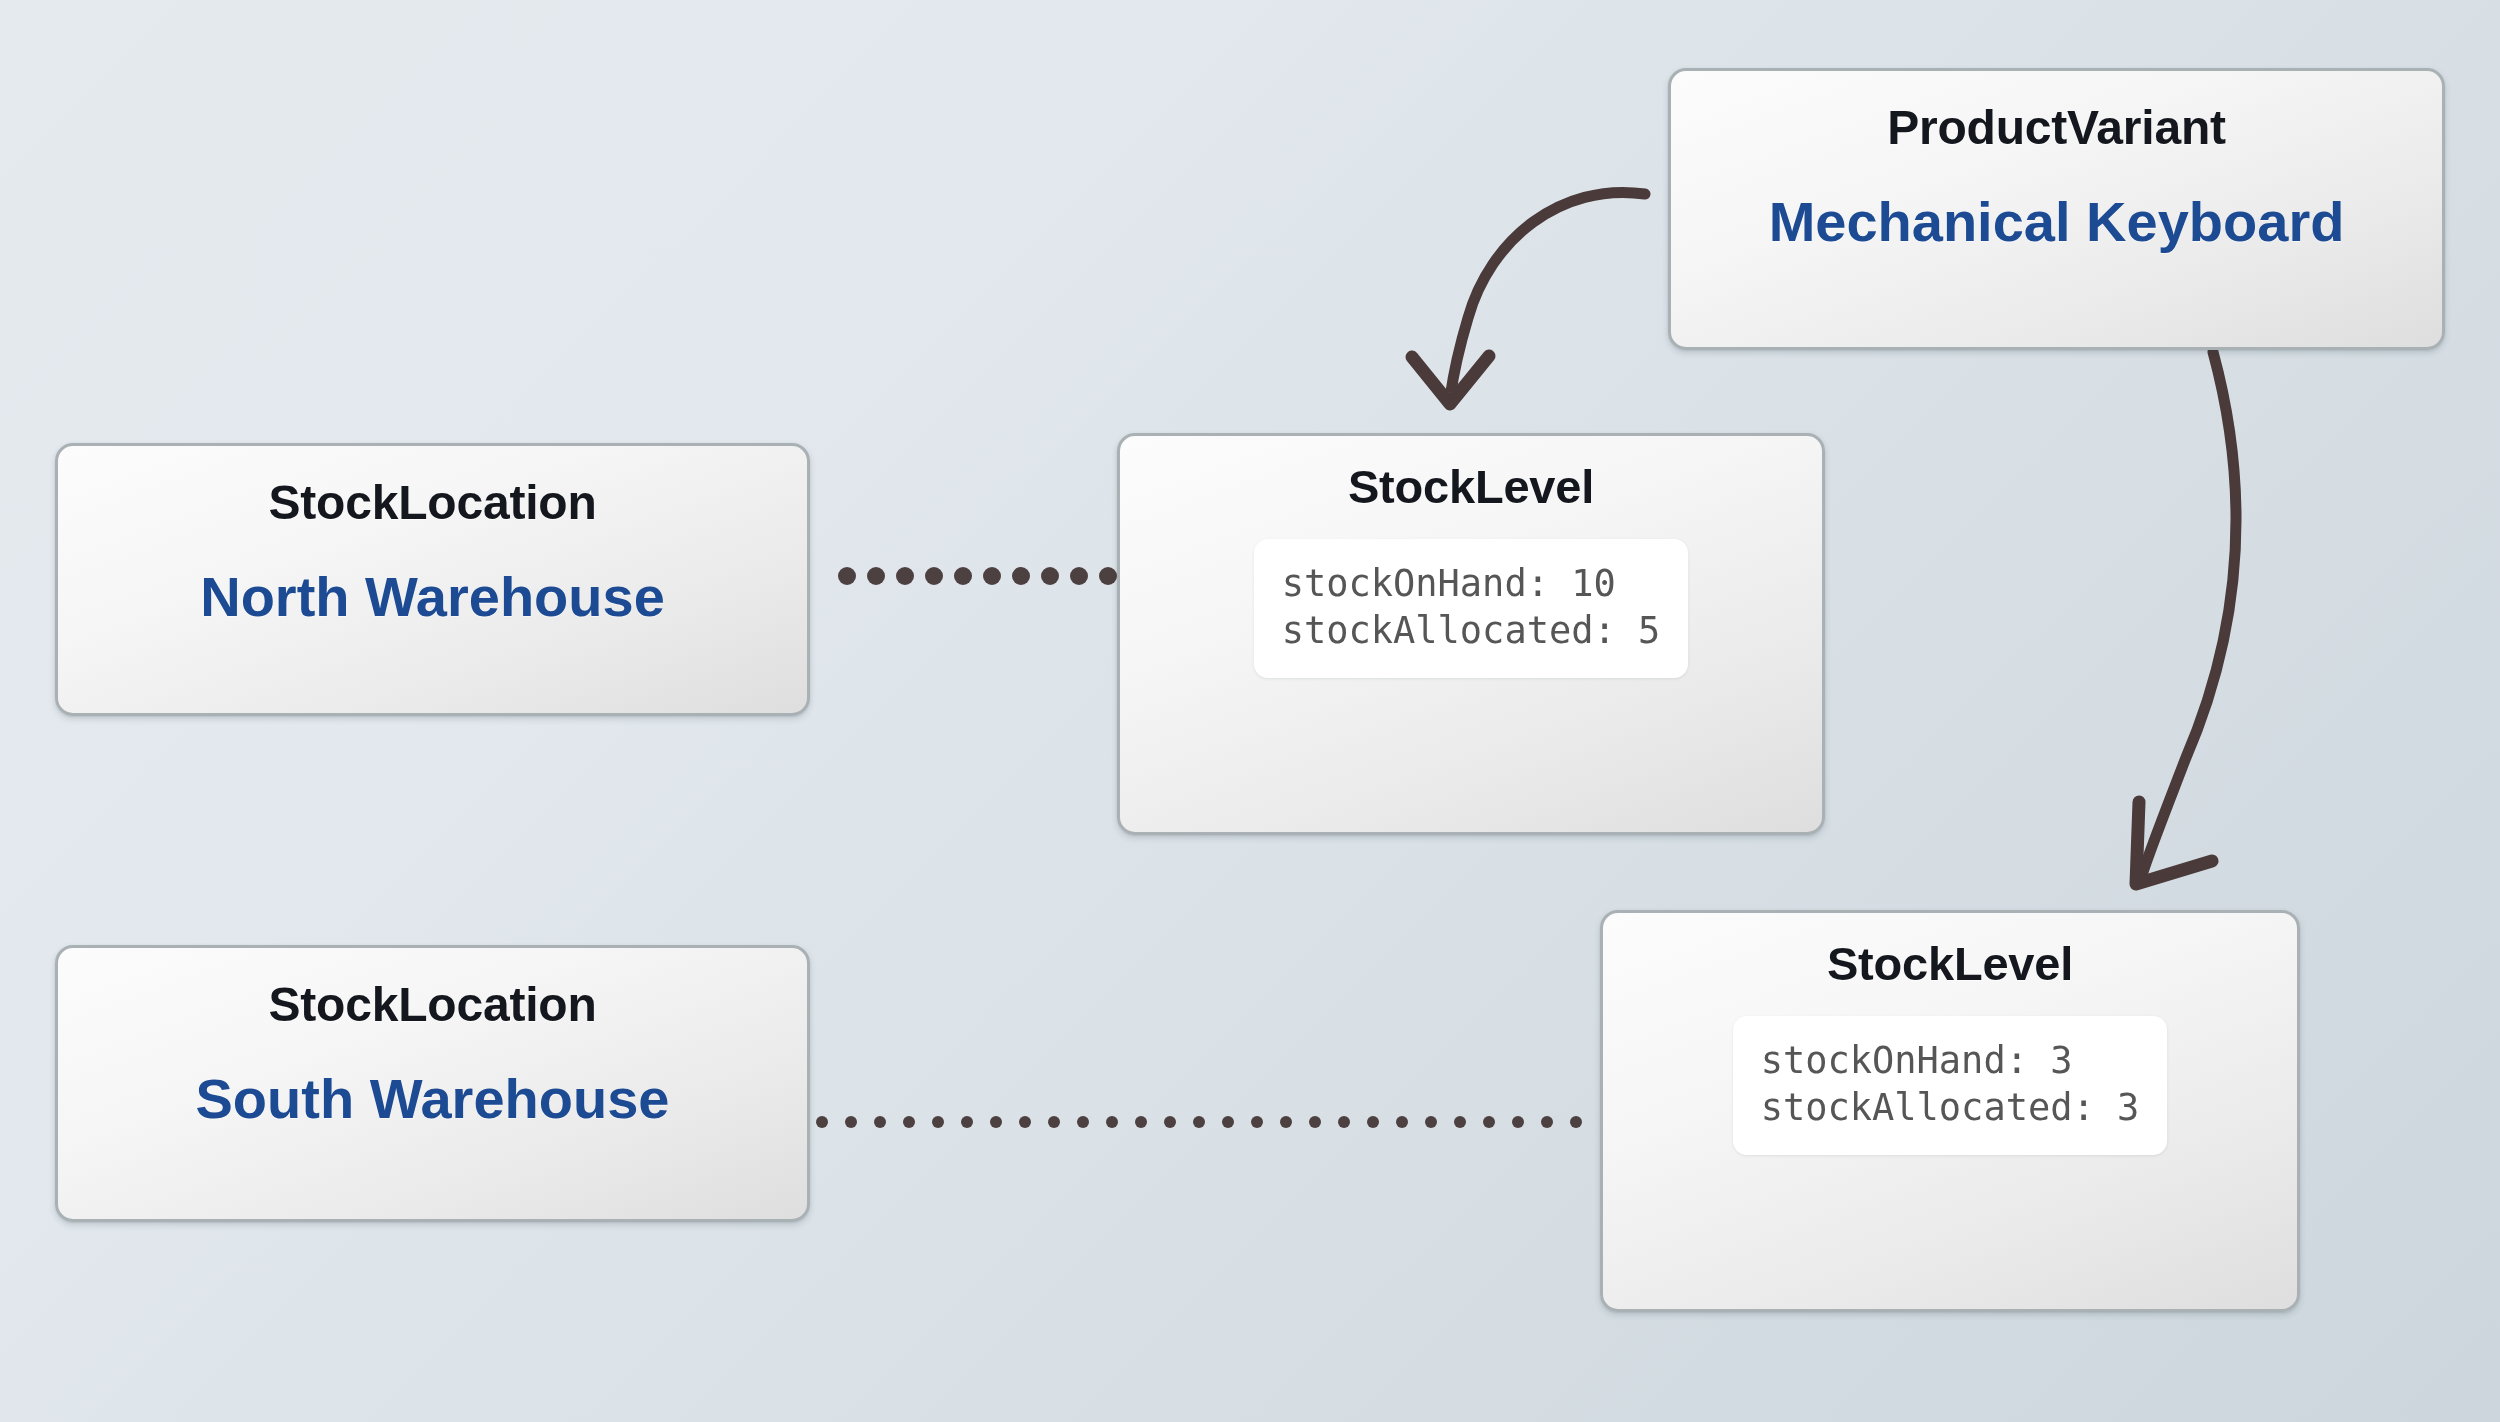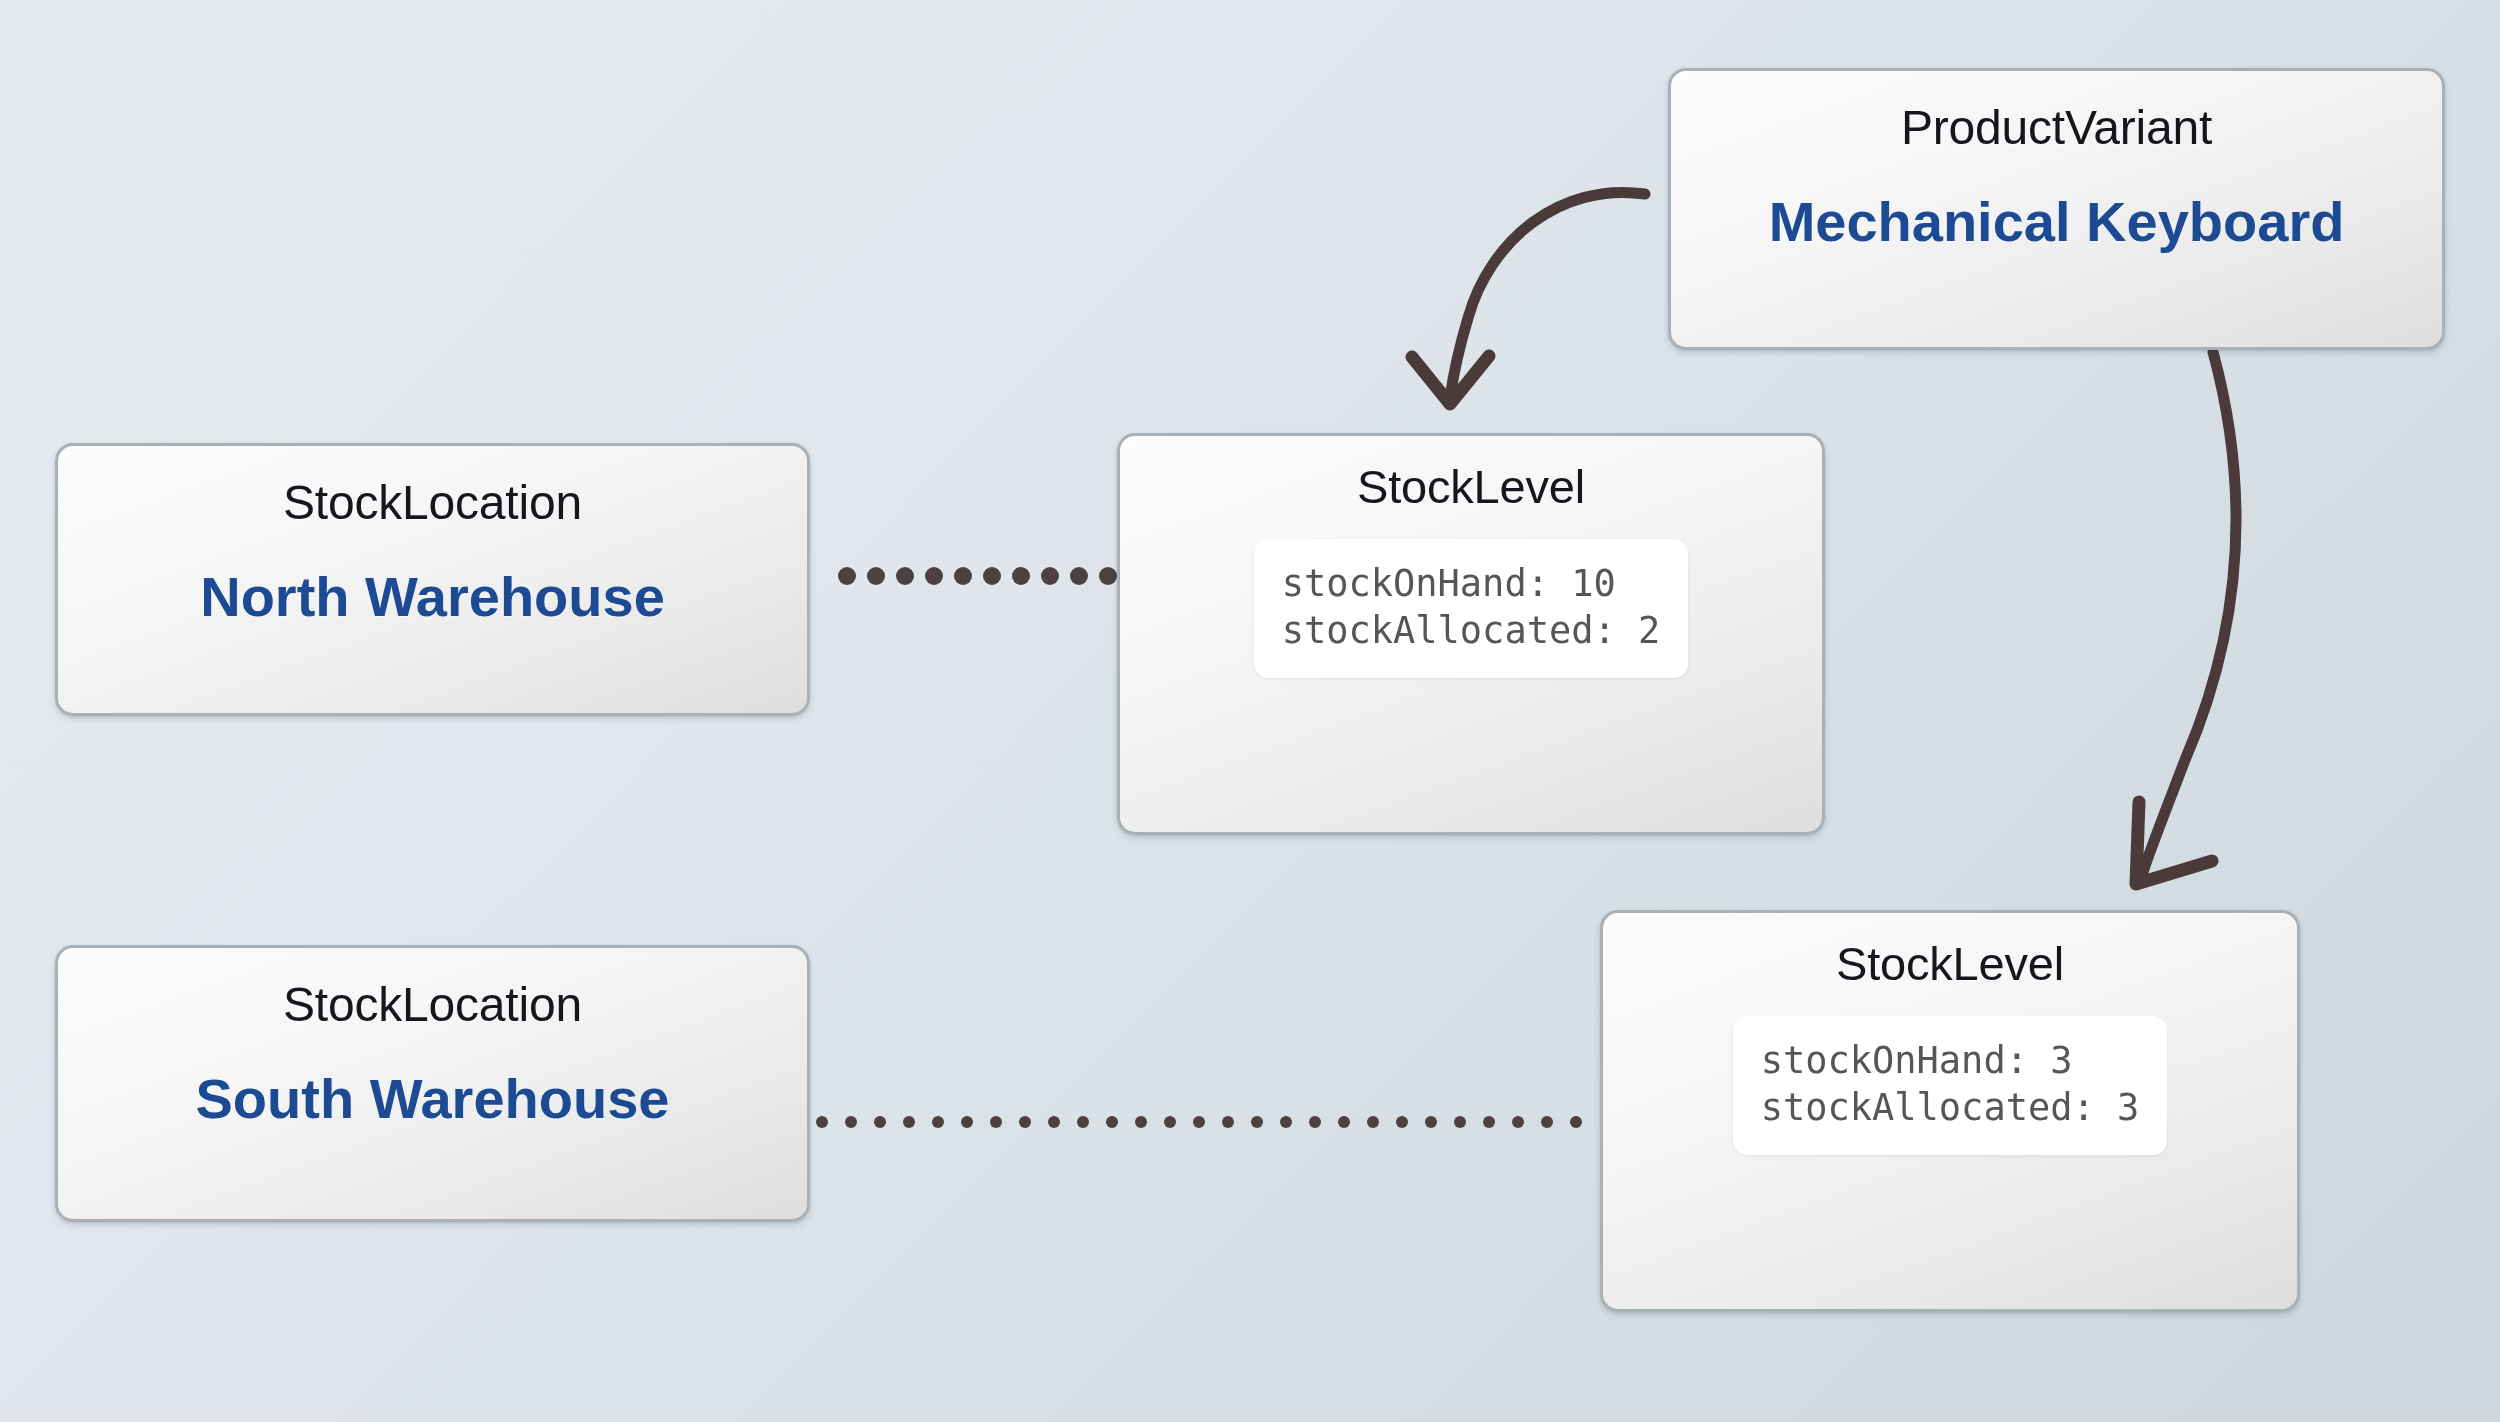--- a/index.html
+++ b/index.html
@@ -15,21 +15,21 @@
     position:absolute;
     box-sizing:border-box;
     border:3px solid #a9b1b5;
     border-radius:18px;
     background:linear-gradient(160deg,#fcfcfc 0%,#f6f6f6 35%,#eaeaea 72%,#dedede 100%);
     box-shadow:0 3px 6px rgba(40,55,70,.16), 0 1px 2px rgba(40,55,70,.10);
     display:flex;flex-direction:column;align-items:center;
     z-index:3;
   }
   .node-title{
-    font-weight:normal;
+    font-weight:bold;
     font-size:48px;
     line-height:1.05;
     color:#14171e;
     letter-spacing:-.2px;
     text-align:left;
     text-shadow:0 1px 0 rgba(255,255,255,.7);
   }
   .node-sub{
     font-weight:bold;
     font-size:56px;
@@ -142,21 +142,21 @@
 
   <div class="node entity" style="left:55px;top:945px;width:755px;height:277px;">
     <div class="node-title">StockLocation</div>
     <div class="node-sub">South Warehouse</div>
   </div>
 
   <div class="node level" style="left:1117px;top:433px;width:708px;height:402px;">
     <div class="node-title">StockLevel</div>
     <div class="fields">
       <div class="field">stockOnHand: 10</div>
-      <div class="field">stockAllocated: 2</div>
+      <div class="field">stockAllocated: 5</div>
     </div>
   </div>
 
   <div class="node level" style="left:1600px;top:910px;width:700px;height:402px;">
     <div class="node-title">StockLevel</div>
     <div class="fields">
       <div class="field">stockOnHand: 3</div>
       <div class="field">stockAllocated: 3</div>
     </div>
   </div>

